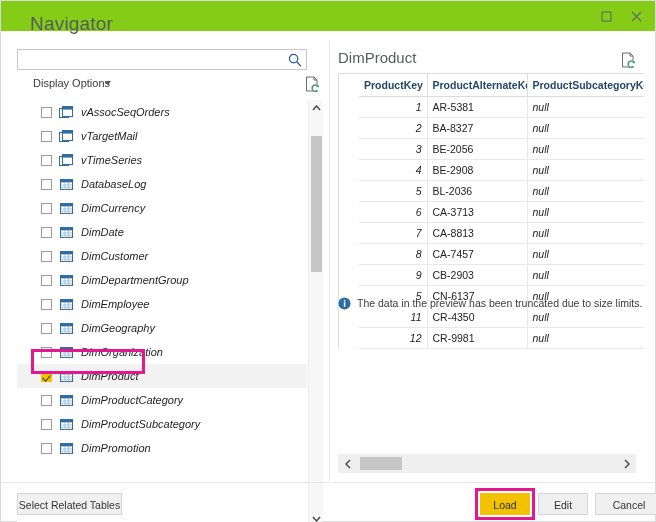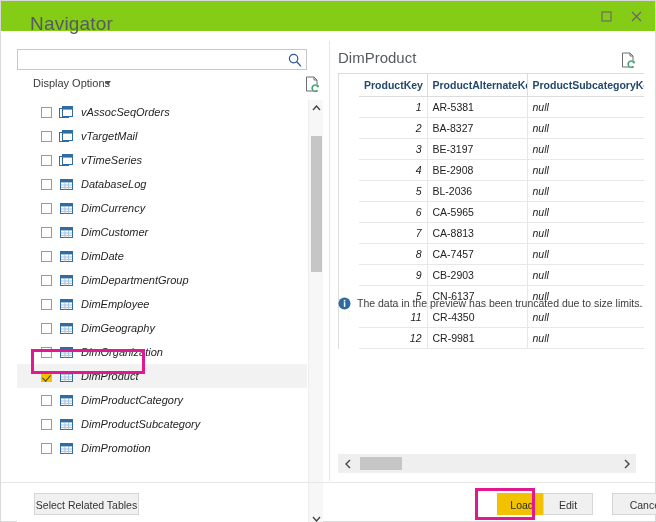--- a/index.html
+++ b/index.html
@@ -165,25 +165,25 @@
   .hscroll .hthumb{
     position:absolute;left:22px;top:3px;width:42px;height:13px;background:#c6c6c6;
   }
   
   .bottom-sep{
     position:absolute;left:0;top:481px;width:654px;height:1px;background:#e6e6e6;
   }
   .btn{
     position:absolute;height:22px;line-height:22px;text-align:center;
     background:#f0f0f0;border:1px solid #d6d6d6;box-sizing:border-box;
-    font-size:10.5px;color:#333;cursor:default;margin-left:17px;
+    font-size:10.5px;color:#333;cursor:default;
   }
   .btn-related{left:16px;top:492px;width:105px;}
   .btn-load{left:479px;top:492px;width:50px;background:#f2c200;border-color:#f2c200;color:#2d2d2d;}
-  .btn-edit{left:525px;top:492px;width:50px;}
+  .btn-edit{left:537px;top:492px;width:50px;}
   .btn-cancel{left:594px;top:492px;width:68px;}
   
   .annot{
     position:absolute;border:3px solid #e3178e;box-sizing:border-box;pointer-events:none;
   }
   .annot-dimproduct{left:30px;top:348px;width:114px;height:25px;}
   .annot-load{left:474px;top:487px;width:60px;height:32px;}
 </style>
 </head>
 <body>
@@ -289,33 +289,33 @@
           <div class="tree-item">
             <span class="tree-cb"></span>
             <span class="tree-ico"><svg width="15" height="13" viewBox="0 0 15 13">
                 <rect x="1.5" y="1.5" width="12" height="10" fill="#ffffff" stroke="#2e6da4" stroke-width="1"></rect>
                 <rect x="2" y="2" width="11" height="2.4" fill="#2e6da4"></rect>
                 <line x1="6" y1="4.4" x2="6" y2="11.5" stroke="#9dbcd6" stroke-width="0.9"></line>
                 <line x1="9.5" y1="4.4" x2="9.5" y2="11.5" stroke="#9dbcd6" stroke-width="0.9"></line>
                 <line x1="2" y1="7" x2="13" y2="7" stroke="#9dbcd6" stroke-width="0.9"></line>
                 <line x1="2" y1="9.3" x2="13" y2="9.3" stroke="#9dbcd6" stroke-width="0.9"></line>
               </svg></span>
+            <span class="tree-label">DimDate</span>
+          </div>
+          <div class="tree-item">
+            <span class="tree-cb"></span>
+            <span class="tree-ico"><svg width="15" height="13" viewBox="0 0 15 13">
+                <rect x="1.5" y="1.5" width="12" height="10" fill="#ffffff" stroke="#2e6da4" stroke-width="1"></rect>
+                <rect x="2" y="2" width="11" height="2.4" fill="#2e6da4"></rect>
+                <line x1="6" y1="4.4" x2="6" y2="11.5" stroke="#9dbcd6" stroke-width="0.9"></line>
+                <line x1="9.5" y1="4.4" x2="9.5" y2="11.5" stroke="#9dbcd6" stroke-width="0.9"></line>
+                <line x1="2" y1="7" x2="13" y2="7" stroke="#9dbcd6" stroke-width="0.9"></line>
+                <line x1="2" y1="9.3" x2="13" y2="9.3" stroke="#9dbcd6" stroke-width="0.9"></line>
+              </svg></span>
             <span class="tree-label">DimCustomer</span>
-          </div>
-          <div class="tree-item">
-            <span class="tree-cb"></span>
-            <span class="tree-ico"><svg width="15" height="13" viewBox="0 0 15 13">
-                <rect x="1.5" y="1.5" width="12" height="10" fill="#ffffff" stroke="#2e6da4" stroke-width="1"></rect>
-                <rect x="2" y="2" width="11" height="2.4" fill="#2e6da4"></rect>
-                <line x1="6" y1="4.4" x2="6" y2="11.5" stroke="#9dbcd6" stroke-width="0.9"></line>
-                <line x1="9.5" y1="4.4" x2="9.5" y2="11.5" stroke="#9dbcd6" stroke-width="0.9"></line>
-                <line x1="2" y1="7" x2="13" y2="7" stroke="#9dbcd6" stroke-width="0.9"></line>
-                <line x1="2" y1="9.3" x2="13" y2="9.3" stroke="#9dbcd6" stroke-width="0.9"></line>
-              </svg></span>
-            <span class="tree-label">DimDate</span>
           </div>
           <div class="tree-item">
             <span class="tree-cb"></span>
             <span class="tree-ico"><svg width="15" height="13" viewBox="0 0 15 13">
                 <rect x="1.5" y="1.5" width="12" height="10" fill="#ffffff" stroke="#2e6da4" stroke-width="1"></rect>
                 <rect x="2" y="2" width="11" height="2.4" fill="#2e6da4"></rect>
                 <line x1="6" y1="4.4" x2="6" y2="11.5" stroke="#9dbcd6" stroke-width="0.9"></line>
                 <line x1="9.5" y1="4.4" x2="9.5" y2="11.5" stroke="#9dbcd6" stroke-width="0.9"></line>
                 <line x1="2" y1="7" x2="13" y2="7" stroke="#9dbcd6" stroke-width="0.9"></line>
                 <line x1="2" y1="9.3" x2="13" y2="9.3" stroke="#9dbcd6" stroke-width="0.9"></line>
@@ -462,39 +462,39 @@
               <td></td>
             </tr>
             <tr>
               <td class="num">2</td>
               <td>BA-8327</td>
               <td class="nullv">null</td>
               <td></td>
             </tr>
             <tr>
               <td class="num">3</td>
-              <td>BE-3197</td>
+              <td>BE-2056</td>
               <td class="nullv">null</td>
               <td></td>
             </tr>
             <tr>
               <td class="num">4</td>
               <td>BE-2908</td>
               <td class="nullv">null</td>
               <td></td>
             </tr>
             <tr>
               <td class="num">5</td>
               <td>BL-2036</td>
               <td class="nullv">null</td>
               <td></td>
             </tr>
             <tr>
               <td class="num">6</td>
-              <td>CA-5965</td>
+              <td>CA-3713</td>
               <td class="nullv">null</td>
               <td></td>
             </tr>
             <tr>
               <td class="num">7</td>
               <td>CA-8813</td>
               <td class="nullv">null</td>
               <td></td>
             </tr>
             <tr>

